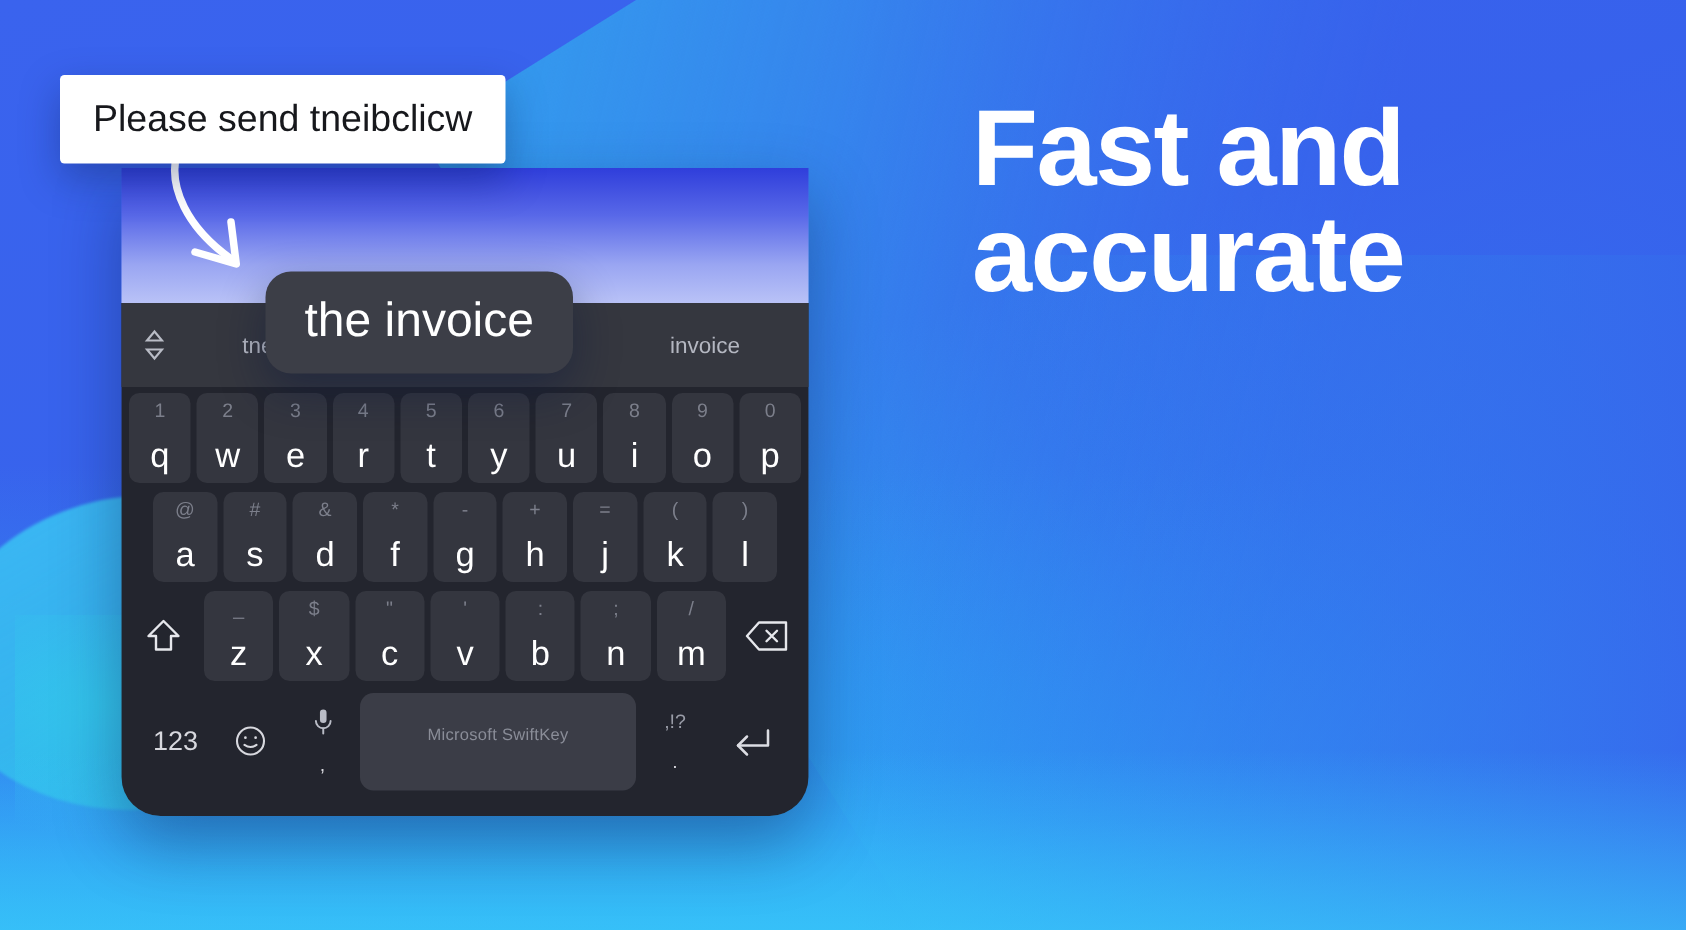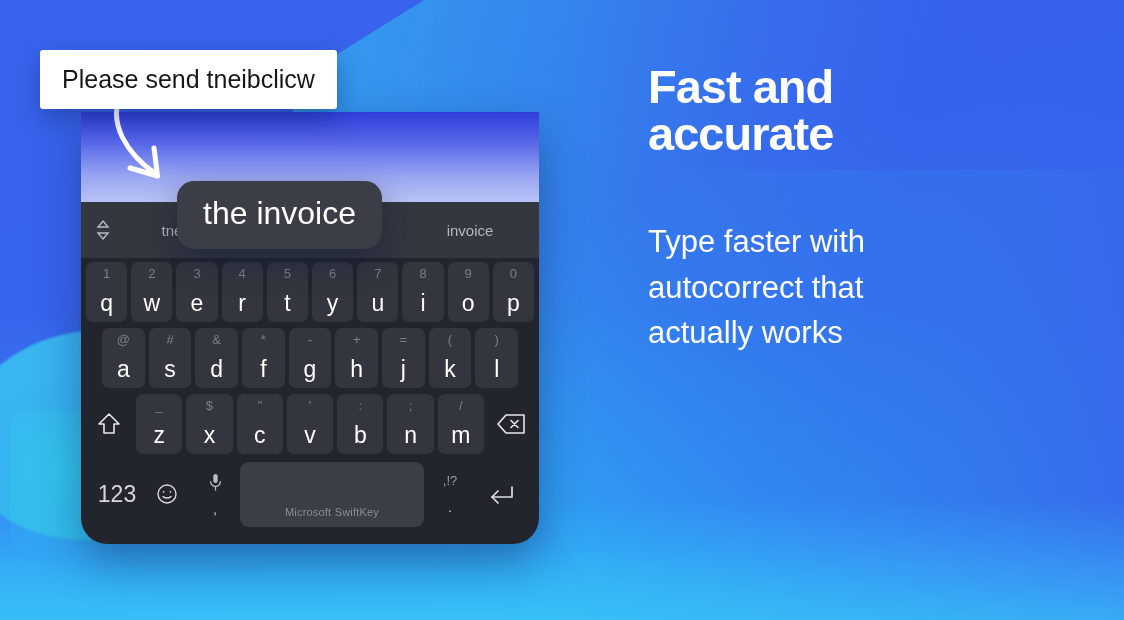--- a/index.html
+++ b/index.html
@@ -201,28 +201,28 @@
   }
   .bk {
     position: relative;
     height: 56px;
     display: flex;
     align-items: center;
     justify-content: center;
     color: #d7d8de;
     border-radius: 7px;
   }
-  .bk-123 { flex: 0 0 46px; font-size: 23px; }
+  .bk-123 { flex: 0 0 46px; font-size: 18px; }
   .bk-emoji { flex: 0 0 46px; }
   .bk-mic { flex: 0 0 42px; flex-direction: column; }
   .bk-space {
     flex: 1 1 auto;
     background: #3b3d47;
     border-radius: 9px;
-    align-items: flex-end;
+    align-items: center;
     padding-bottom: 9px;
   }
   .space-label {
     color: #8a8d98;
     font-size: 11px;
     letter-spacing: 0.2px;
   }
   .bk-punct { flex: 0 0 44px; flex-direction: column; }
   .bk-enter { flex: 0 0 50px; }
   .sub-glyph { color: #d7d8de; font-size: 13px; line-height: 1; }
@@ -262,21 +262,21 @@
 
   
   #copy-block {
     position: absolute;
     left: 648px;
     top: 64px;
     width: 420px;
     color: #ffffff;
   }
   #headline {
-    font-size: 47px;
+    font-size: 72px;
     font-weight: bold;
     line-height: 0.99;
     letter-spacing: -1px;
     margin: 0;
     white-space: pre-line;
   }
   #subcopy {
     margin: 0;
     padding-top: 62px;
     font-size: 31px;
@@ -491,18 +491,15 @@
       <path d="M10 2 C4 24, 16 52, 48 74" stroke="#ffffff" stroke-width="5" stroke-linecap="round" fill="none"></path>
       <path d="M46 48 L49.5 76 L22 68" stroke="#ffffff" stroke-width="5" stroke-linecap="round" stroke-linejoin="round" fill="none"></path>
     </svg>
   </div>
 
   <div id="typed-tooltip">Please send tneibclicw</div>
 
   <div id="copy-block">
     <h1 id="headline">Fast and
 accurate</h1>
-    <p id="subcopy">Type faster with
-autocorrect that
-actually works</p>
   </div>
 
 </div>
 
 </body></html>

